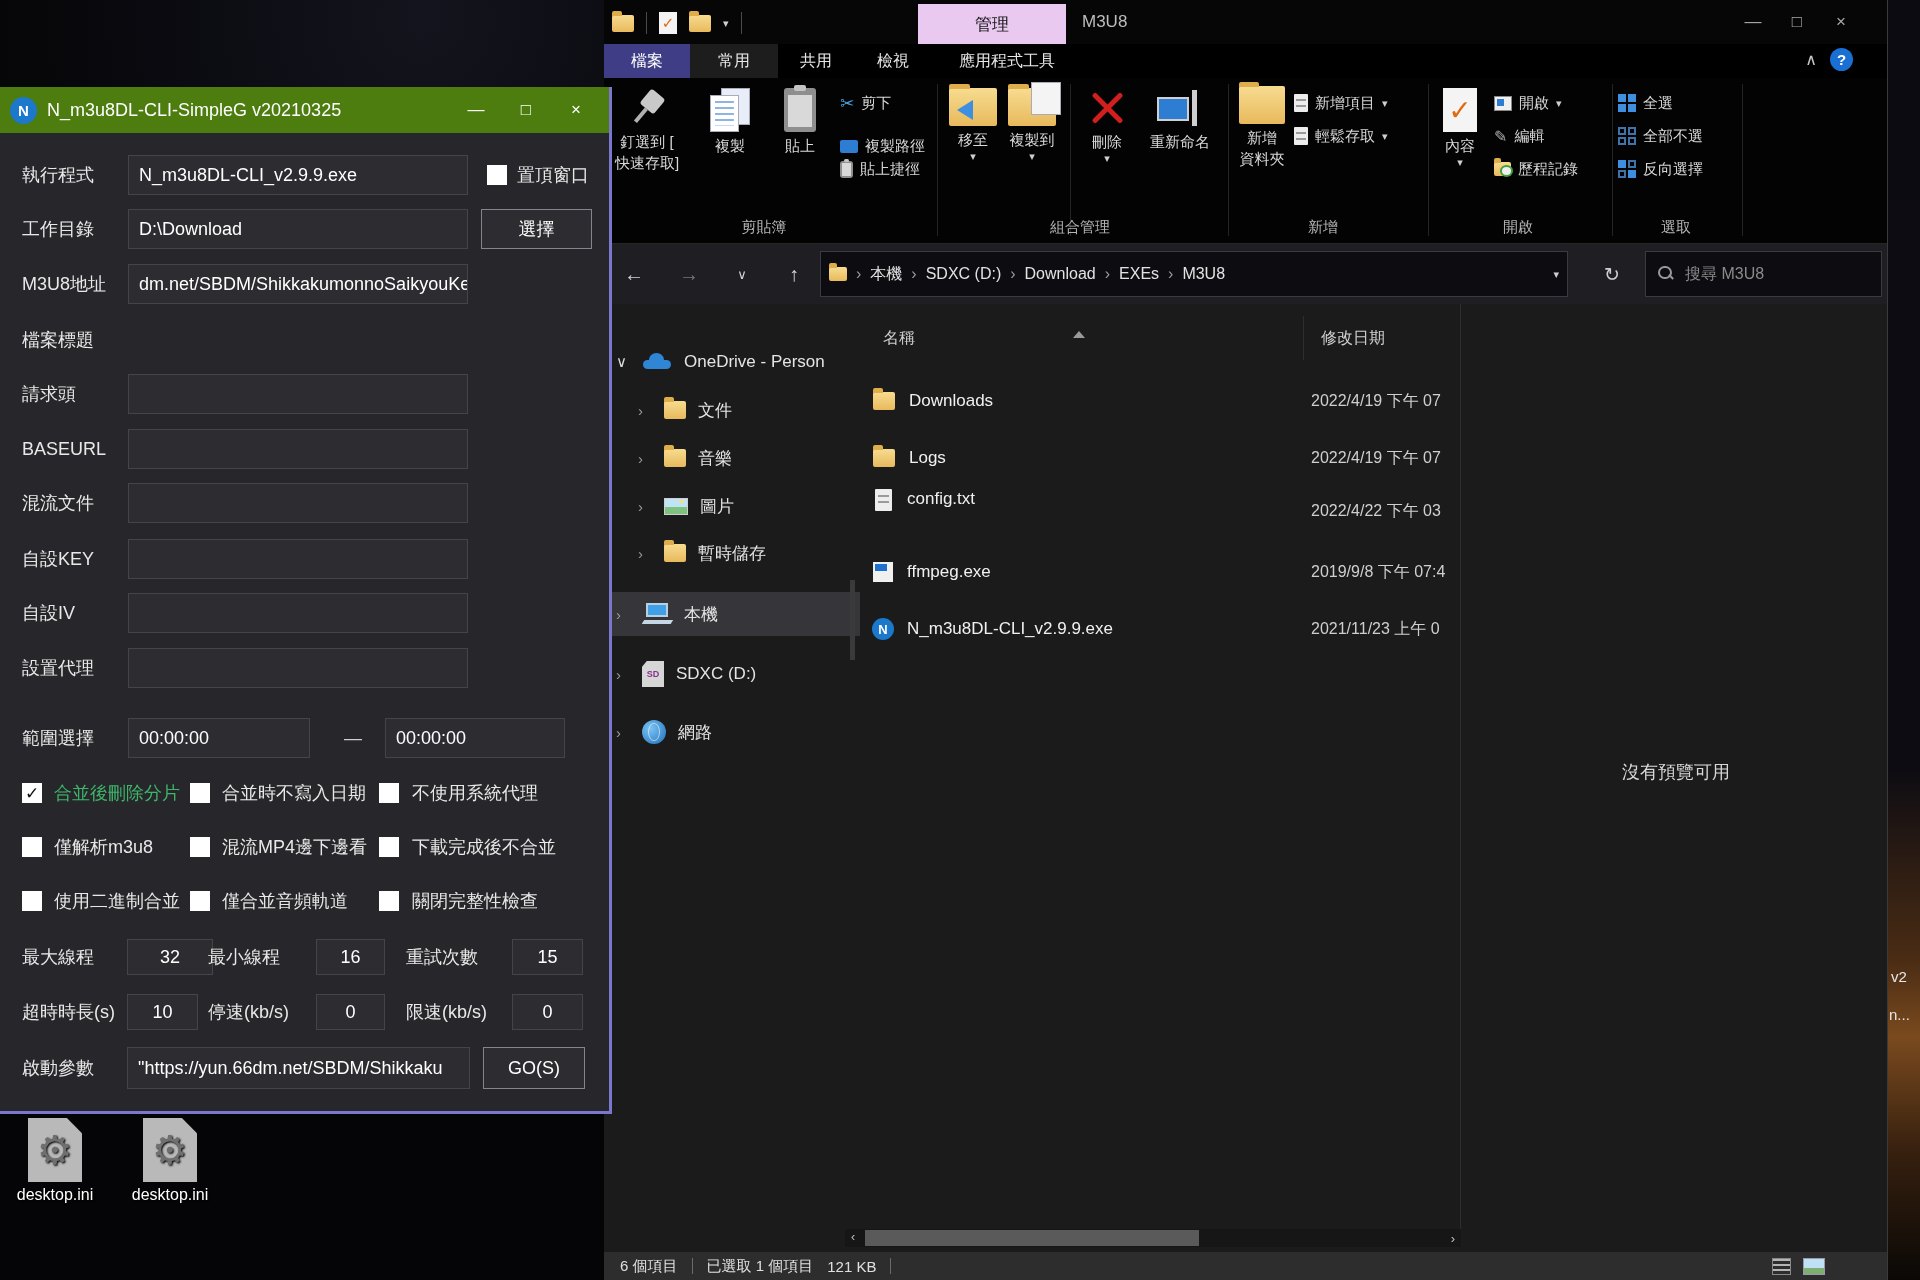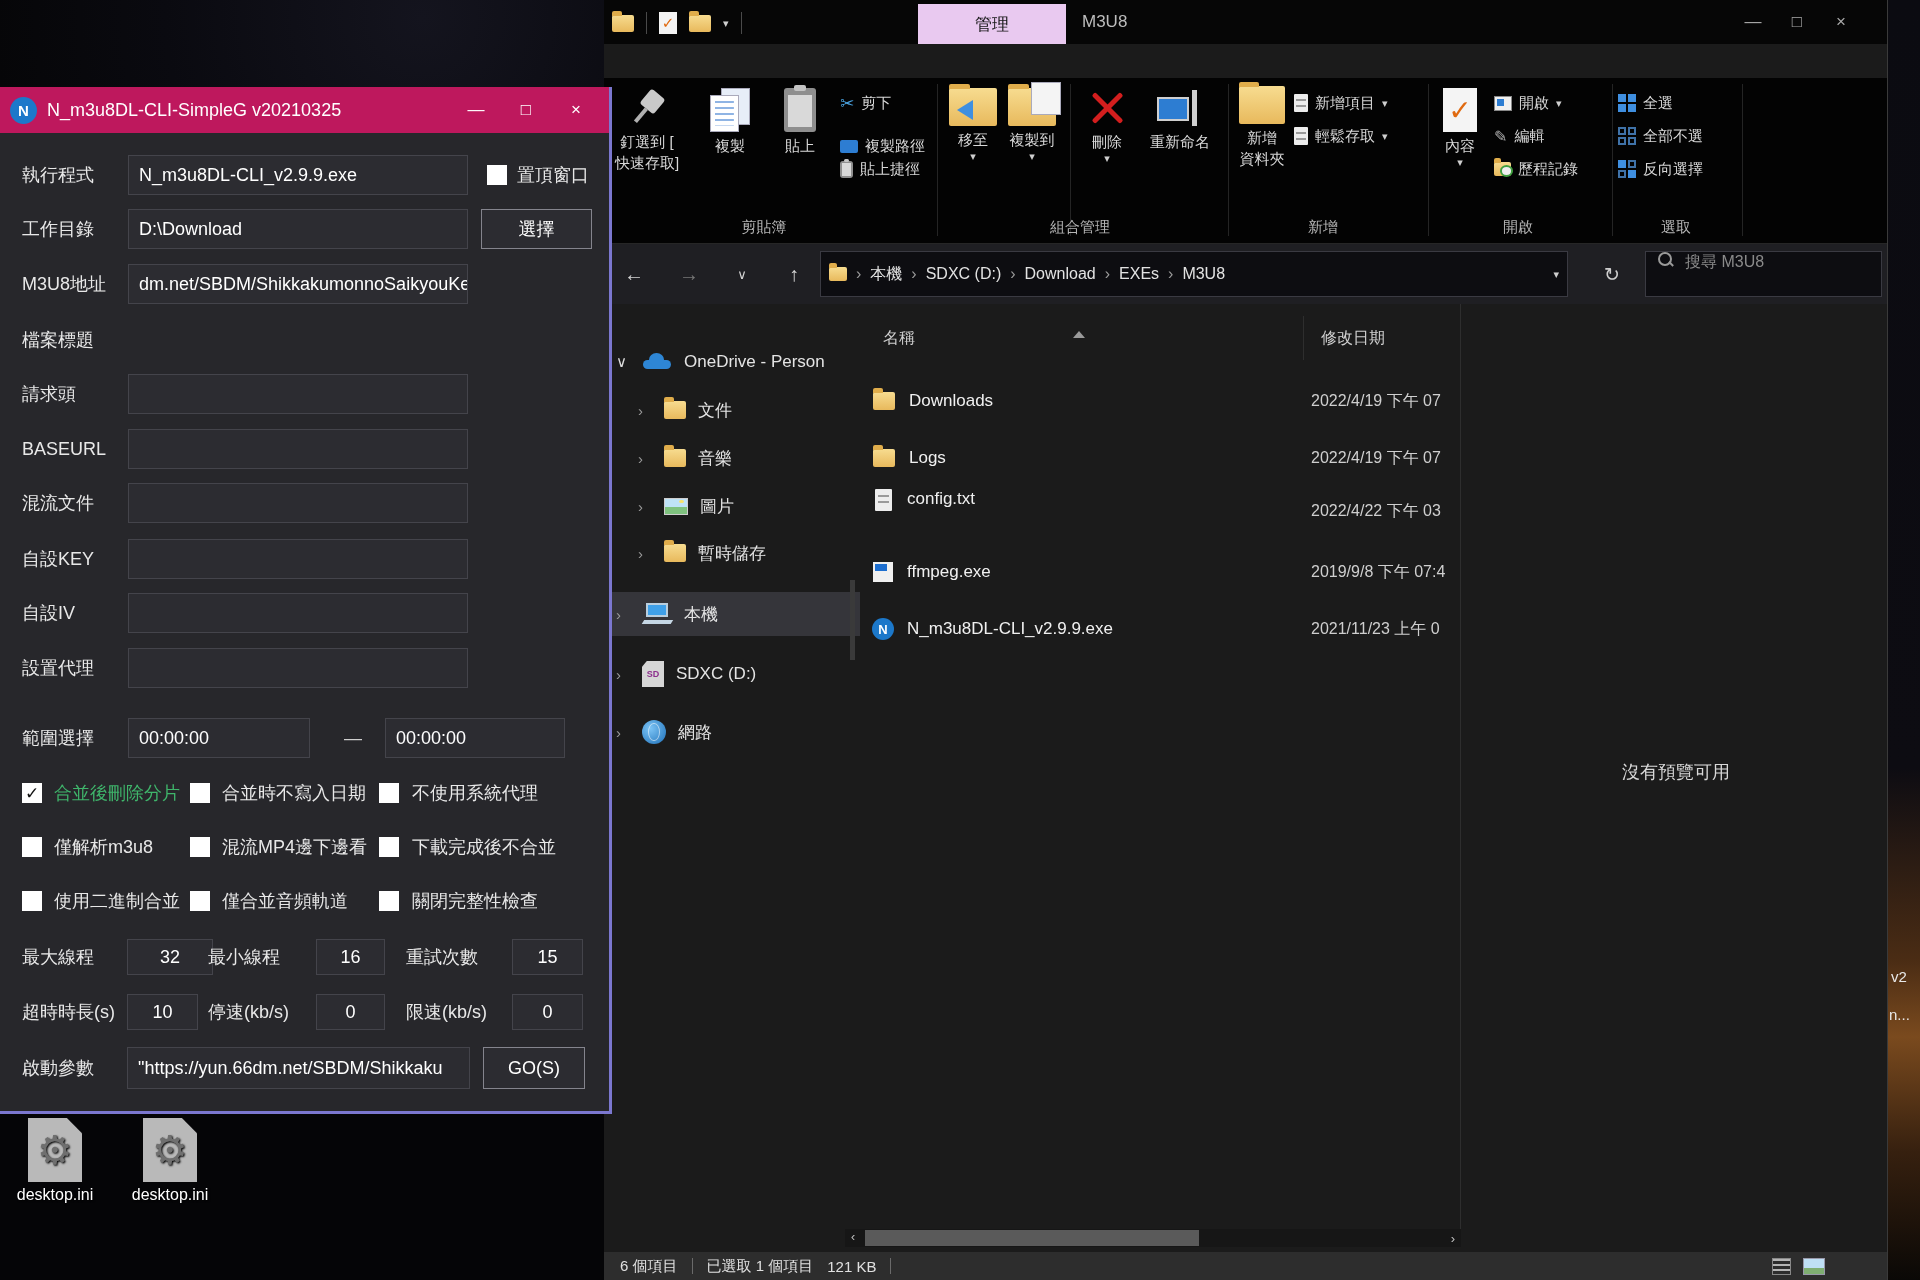--- a/index.html
+++ b/index.html
@@ -39,21 +39,21 @@
   .glbl{position:absolute;top:140px;width:160px;text-align:center;color:#b5b5b5;font-size:15px;}
   .dd{color:#cfcfcf;font-size:11px;}
   
   .addr{position:absolute;left:0;top:244px;width:100%;height:60px;background:#1f1f23;}
   .nav{position:absolute;top:0;height:60px;display:flex;align-items:center;justify-content:center;
     color:#d5d5d5;font-size:20px;width:40px;}
   .bcbox{position:absolute;left:216px;top:7px;width:748px;height:46px;background:#0d0d11;border:1px solid #3a3a42;
     box-sizing:border-box;display:flex;align-items:center;color:#e2e2e2;font-size:16px;padding:0 8px;gap:9px;}
   .bc-sep{color:#9a9a9a;font-size:16px;}
   .srchbox{position:absolute;left:1041px;top:7px;width:237px;height:46px;background:#0d0d11;border:1px solid #3a3a42;
-    box-sizing:border-box;display:flex;align-items:flex-start;gap:10px;padding:0 12px;color:#8a8a8a;font-size:16px;}
+    box-sizing:border-box;display:flex;align-items:center;gap:10px;padding:0 12px;color:#8a8a8a;font-size:16px;}
   
   .sb-item{position:absolute;display:flex;align-items:center;gap:12px;color:#e4e4e4;font-size:17px;height:40px;}
   .sb-chev{color:#9a9a9a;font-size:15px;width:14px;}
   .sel-band{position:absolute;background:#35353a;}
   .hdr{color:#cfcfcf;font-size:16px;}
   .frow-name{color:#f0f0f0;font-size:17px;}
   .frow-date{color:#cfcfcf;font-size:16px;}
   .tri-up{width:0;height:0;border-left:6px solid transparent;border-right:6px solid transparent;border-bottom:7px solid #9a9a9a;}
   .vline{position:absolute;width:1px;background:#2e2e2e;}
   .preview{color:#d8d8d8;font-size:18px;}
@@ -119,21 +119,21 @@
   .picic{position:relative;display:inline-block;background:linear-gradient(180deg,#bfe3f7 55%,#7fc27f 55%);border:1px solid #cfcfcf;box-sizing:border-box;}
   .picic:after{content:"";position:absolute;right:14%;top:10%;width:22%;height:22%;border-radius:50%;background:#f7e36b;}
   .magic{position:relative;display:inline-block;}
   .magic:before{content:"";position:absolute;left:0;top:0;width:58%;height:58%;border:2px solid #9a9a9a;border-radius:50%;}
   .magic:after{content:"";position:absolute;left:58%;top:62%;width:38%;height:2px;background:#9a9a9a;transform:rotate(45deg);}
   .helpc{width:23px;height:23px;border-radius:50%;background:#1a6fd4;color:#fff;font-size:15px;font-weight:bold;
     display:flex;align-items:center;justify-content:center;}
   
   .app{left:0;top:87px;width:612px;height:1027px;background:#27272b;
     border-right:3px solid #7b77cf;border-bottom:3px solid #7b77cf;box-sizing:border-box;}
-  .app-title{position:absolute;left:0;top:0;width:100%;height:46px;background:#be185d;display:flex;align-items:center;}
+  .app-title{position:absolute;left:0;top:0;width:100%;height:46px;background:#4d7c0f;display:flex;align-items:center;}
   .app-title .t{color:#fff;font-size:18px;margin-left:10px;}
   .awbtn{width:50px;height:46px;display:flex;align-items:center;justify-content:center;color:#fff;font-size:17px;}
   .flbl{position:absolute;color:#e8e8e8;font-size:18px;line-height:40px;white-space:nowrap;}
   .inp{position:absolute;height:40px;background:#2c2c31;border:1px solid #44444b;color:#fff;font-size:18px;
     line-height:38px;padding:0 10px;box-sizing:border-box;white-space:nowrap;overflow:hidden;}
   .abtn{position:absolute;background:#2c2c31;border:1px solid #84848d;color:#fff;font-size:18px;
     display:flex;align-items:center;justify-content:center;box-sizing:border-box;}
   .cb{position:absolute;width:20px;height:20px;background:#fff;}
   .cb.checked:after{content:"✓";position:absolute;inset:0;display:flex;align-items:center;justify-content:center;
     color:#111;font-weight:bold;font-size:17px;}
@@ -166,20 +166,29 @@
       </div>
       <div class="mng-tab">管理</div>
       <div class="abs wt" style="left:478px;top:0;">M3U8</div>
       <div class="abs" style="right:24px;top:0;display:flex;">
         <div class="wbtn">—</div>
         <div class="wbtn">□</div>
         <div class="wbtn">×</div>
       </div>
     </div>
 
+    <div class="tabrow">
+      <div class="tab file" style="left:0;width:86px;">檔案</div>
+      <div class="tab active" style="left:86px;width:88px;">常用</div>
+      <div class="tab" style="left:174px;width:76px;">共用</div>
+      <div class="tab" style="left:250px;width:78px;">檢視</div>
+      <div class="tab" style="left:328px;width:150px;">應用程式工具</div>
+      <div class="abs" style="right:70px;top:6px;color:#c8c8c8;font-size:16px;">∧</div>
+      <div class="abs helpc" style="right:34px;top:4px;">?</div>
+    </div>
 
     <div class="ribbon">
       <div class="rsep" style="left:333px;"></div>
       <div class="rsep" style="left:466px;"></div>
       <div class="rsep" style="left:624px;"></div>
       <div class="rsep" style="left:824px;"></div>
       <div class="rsep" style="left:1008px;"></div>
       <div class="rsep" style="left:1138px;"></div>
 
       <div class="rbig" style="left:-12px;top:10px;">

